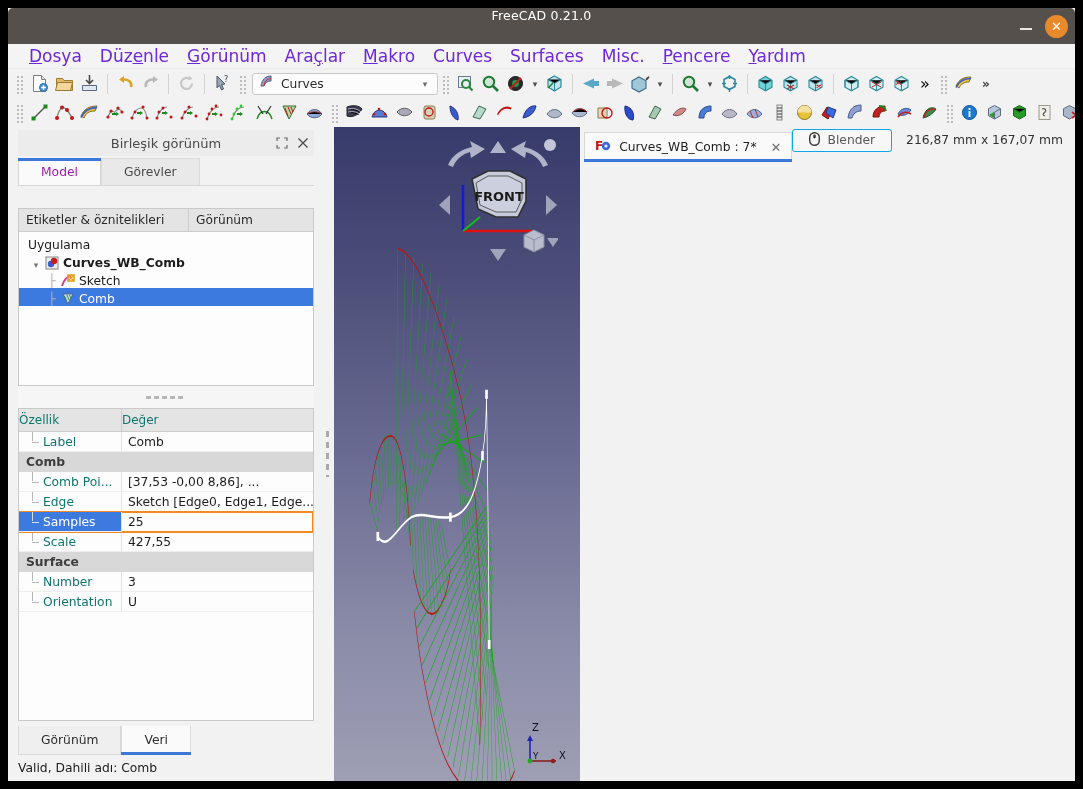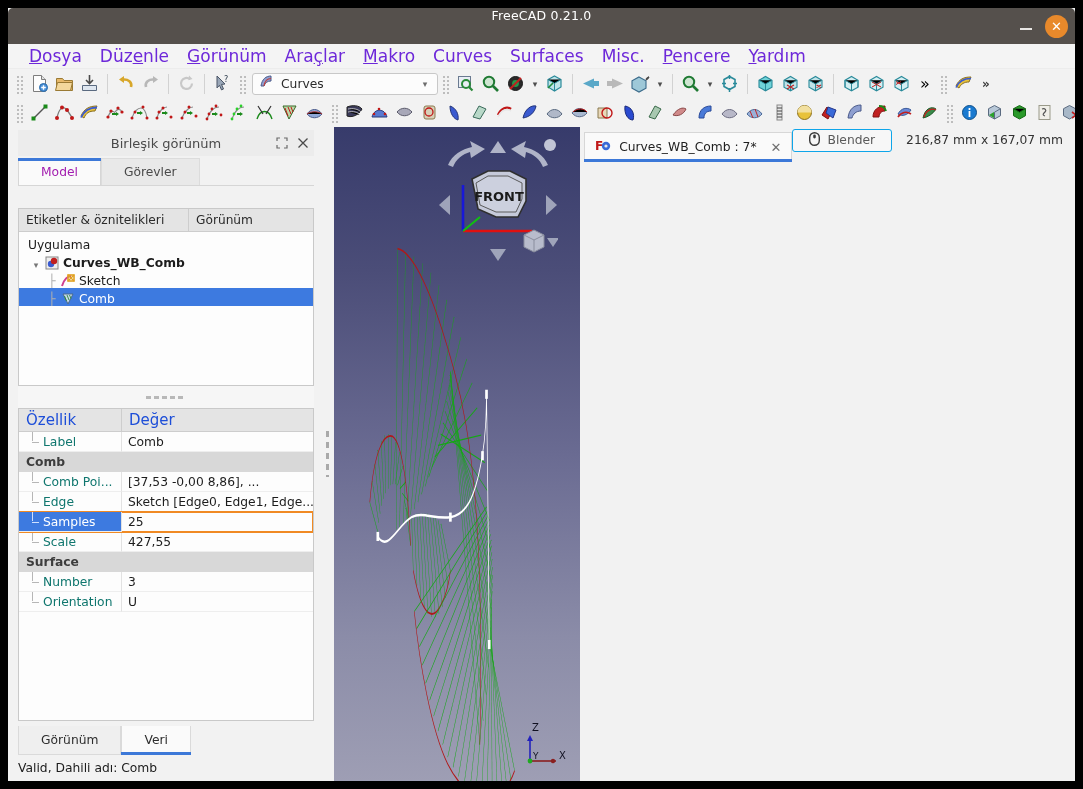--- a/index.html
+++ b/index.html
@@ -186,21 +186,21 @@
 
   .prop-panel {
     margin: 0 6px 0 10px;
     border: 1px solid #c9c9c9;
     background: #fdfdfd;
     flex: 1; min-height: 0;
     display: flex; flex-direction: column;
     overflow: hidden;
   }
   .prop-head { display: flex; height: 23px; min-height: 23px; background: #e4e4e4; border-bottom: 1px solid #cdcdcd; }
-  .prop-head div { font-size: 15px; color: #1d4ed8; display: flex; align-items: center; padding-left: 7px; }
+  .prop-head div { font-size: 12px; color: #0f766e; display: flex; align-items: center; }
   .ph-1 { width: 103px; border-right: 1px solid #cdcdcd; }
   .ph-2 { flex: 1; }
   .prow { display: flex; height: 20px; min-height:20px; font-size: 12.3px; }
   .prow.group {
     background: #d8d8d8; color: #3d3d3d; font-weight: bold;
     align-items: center; padding-left: 7px;
   }
   .pname {
     width: 103px; border-right: 1px solid #e2e2e2; border-bottom: 1px solid #eeeeee;
     display: flex; align-items: center; color: #0f766e;

